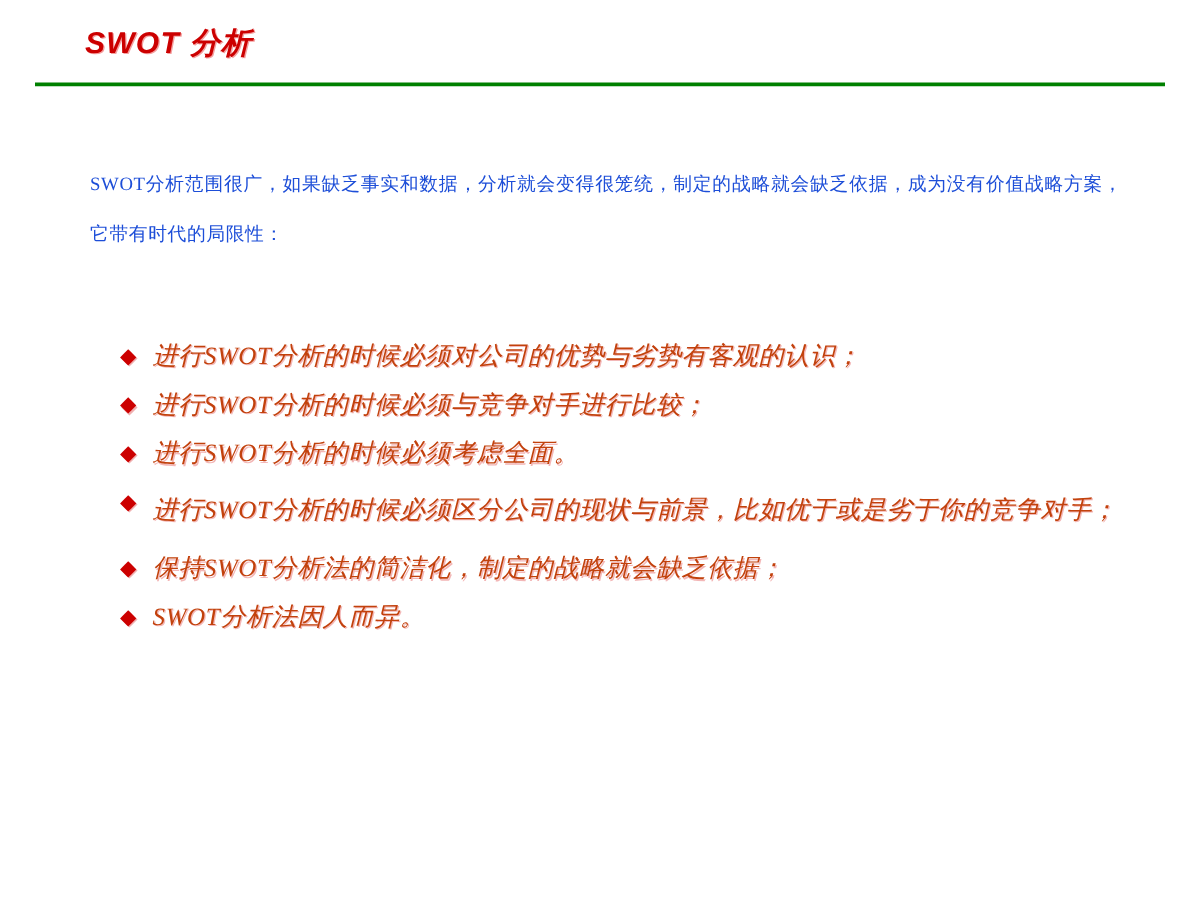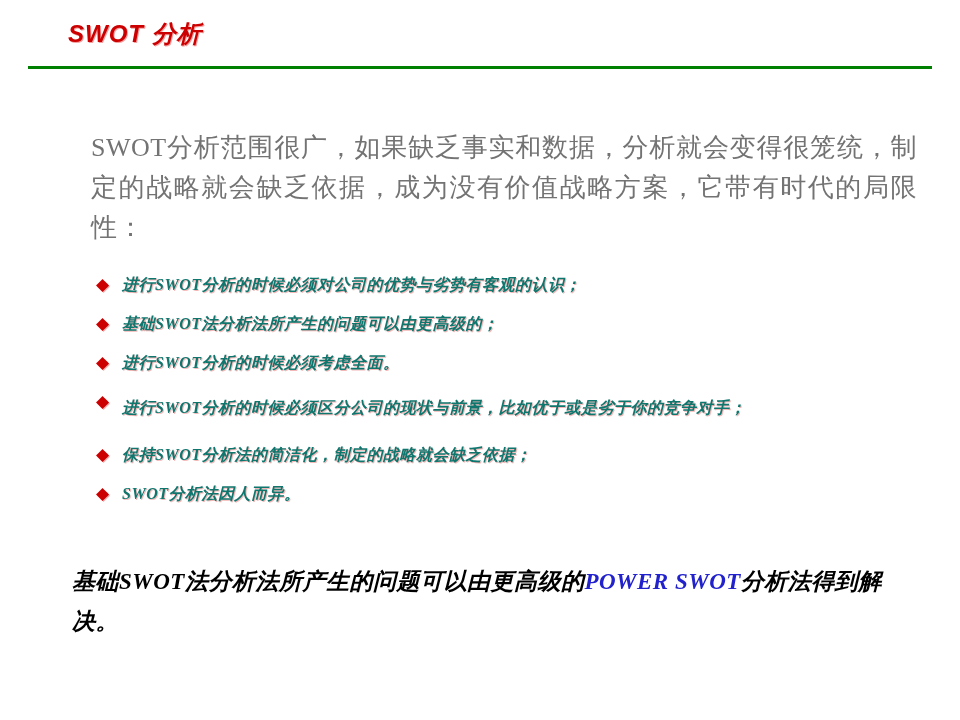--- a/index.html
+++ b/index.html
@@ -49,26 +49,25 @@
     height: 3px;
     background: #008000;
   }
 
   
   .intro {
     position: absolute;
     left: 72px;
     top: 128px;
     width: 826px;
-    font-size: 26px;
+    font-size: 15px;
     line-height: 40px;
-    color: #737373;
+    color: #1d4ed8;
     text-align: justify;
     letter-spacing: 0.5px;
-    margin-left: 19px;
   }
 
   
   .bullets {
     position: absolute;
     left: 96px;
     top: 270px;
     width: 800px;
   }
   .bullet-row {
@@ -79,25 +78,25 @@
   .bullet-mark {
     flex: 0 0 auto;
     width: 26px;
     font-size: 17px;
     line-height: 30px;
     color: #cc0000;
     text-shadow: 1px 1px 0 #f0b0b0;
   }
   .bullet-text {
     flex: 1 1 auto;
-    font-size: 16px;
+    font-size: 20px;
     line-height: 30px;
     font-style: italic;
-    font-weight: bold;
-    color: #0f766e;
+    font-weight: normal;
+    color: #c2410c;
     text-shadow: 1px 1px 0 #f3b7b7;
     letter-spacing: 0.5px;
   }
   .bullet-row.wrapped .bullet-text {
     line-height: 42px;
   }
   .bullet-row.tall {
     margin-bottom: 11px;
   }
 
@@ -134,21 +133,21 @@
 
   <div class="bullets">
 
     <div class="bullet-row">
       <span class="bullet-mark">◆</span>
       <span class="bullet-text">进行SWOT分析的时候必须对公司的优势与劣势有客观的认识；</span>
     </div>
 
     <div class="bullet-row">
       <span class="bullet-mark">◆</span>
-      <span class="bullet-text">基础SWOT法分析法所产生的问题可以由更高级的；</span>
+      <span class="bullet-text">进行SWOT分析的时候必须与竞争对手进行比较；</span>
     </div>
 
     <div class="bullet-row">
       <span class="bullet-mark">◆</span>
       <span class="bullet-text">进行SWOT分析的时候必须考虑全面。</span>
     </div>
 
     <div class="bullet-row wrapped tall">
       <span class="bullet-mark">◆</span>
       <span class="bullet-text">进行SWOT分析的时候必须区分公司的现状与前景，比如优于或是劣于你的竞争对手；</span>
@@ -159,17 +158,14 @@
       <span class="bullet-text">保持SWOT分析法的简洁化，制定的战略就会缺乏依据；</span>
     </div>
 
     <div class="bullet-row">
       <span class="bullet-mark">◆</span>
       <span class="bullet-text">SWOT分析法因人而异。</span>
     </div>
 
   </div>
 
-  <div class="closing">
-    <span>基础SWOT法分析法所产生的问题可以由更高级的</span><span class="hl">POWER SWOT</span><span>分析法得到解决。</span>
-  </div>
 
 </div>
 
 </body></html>

